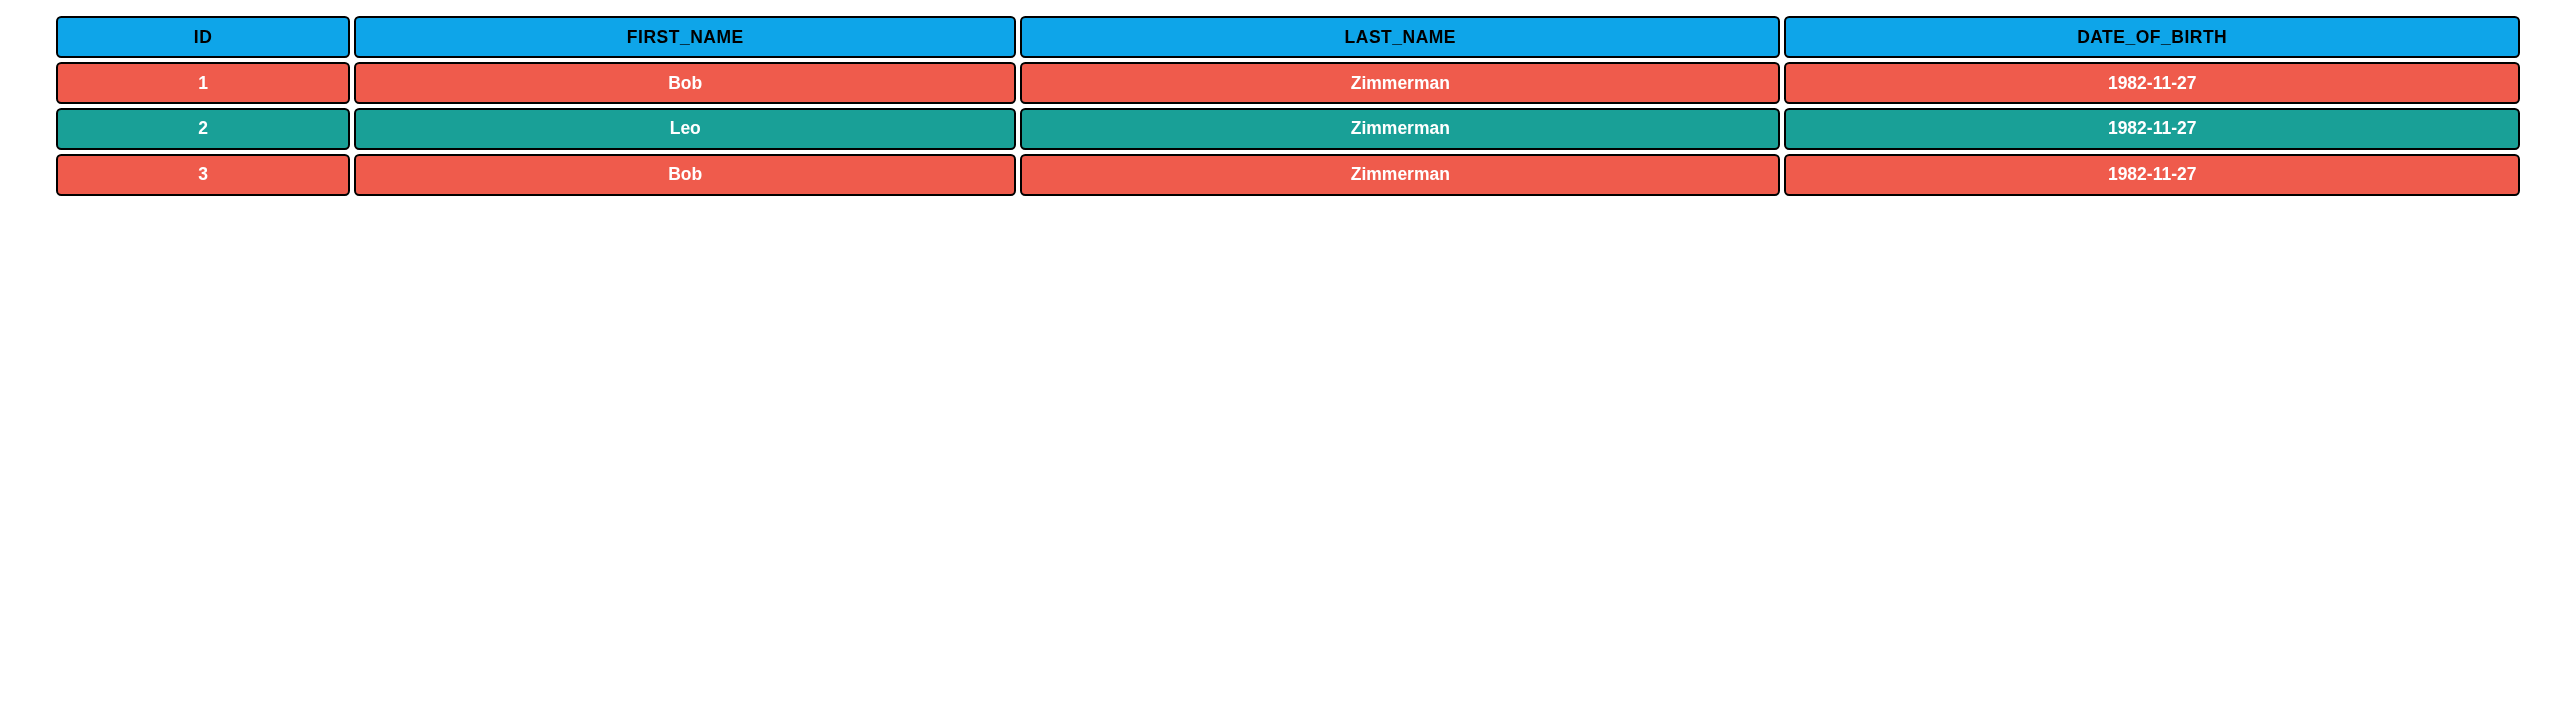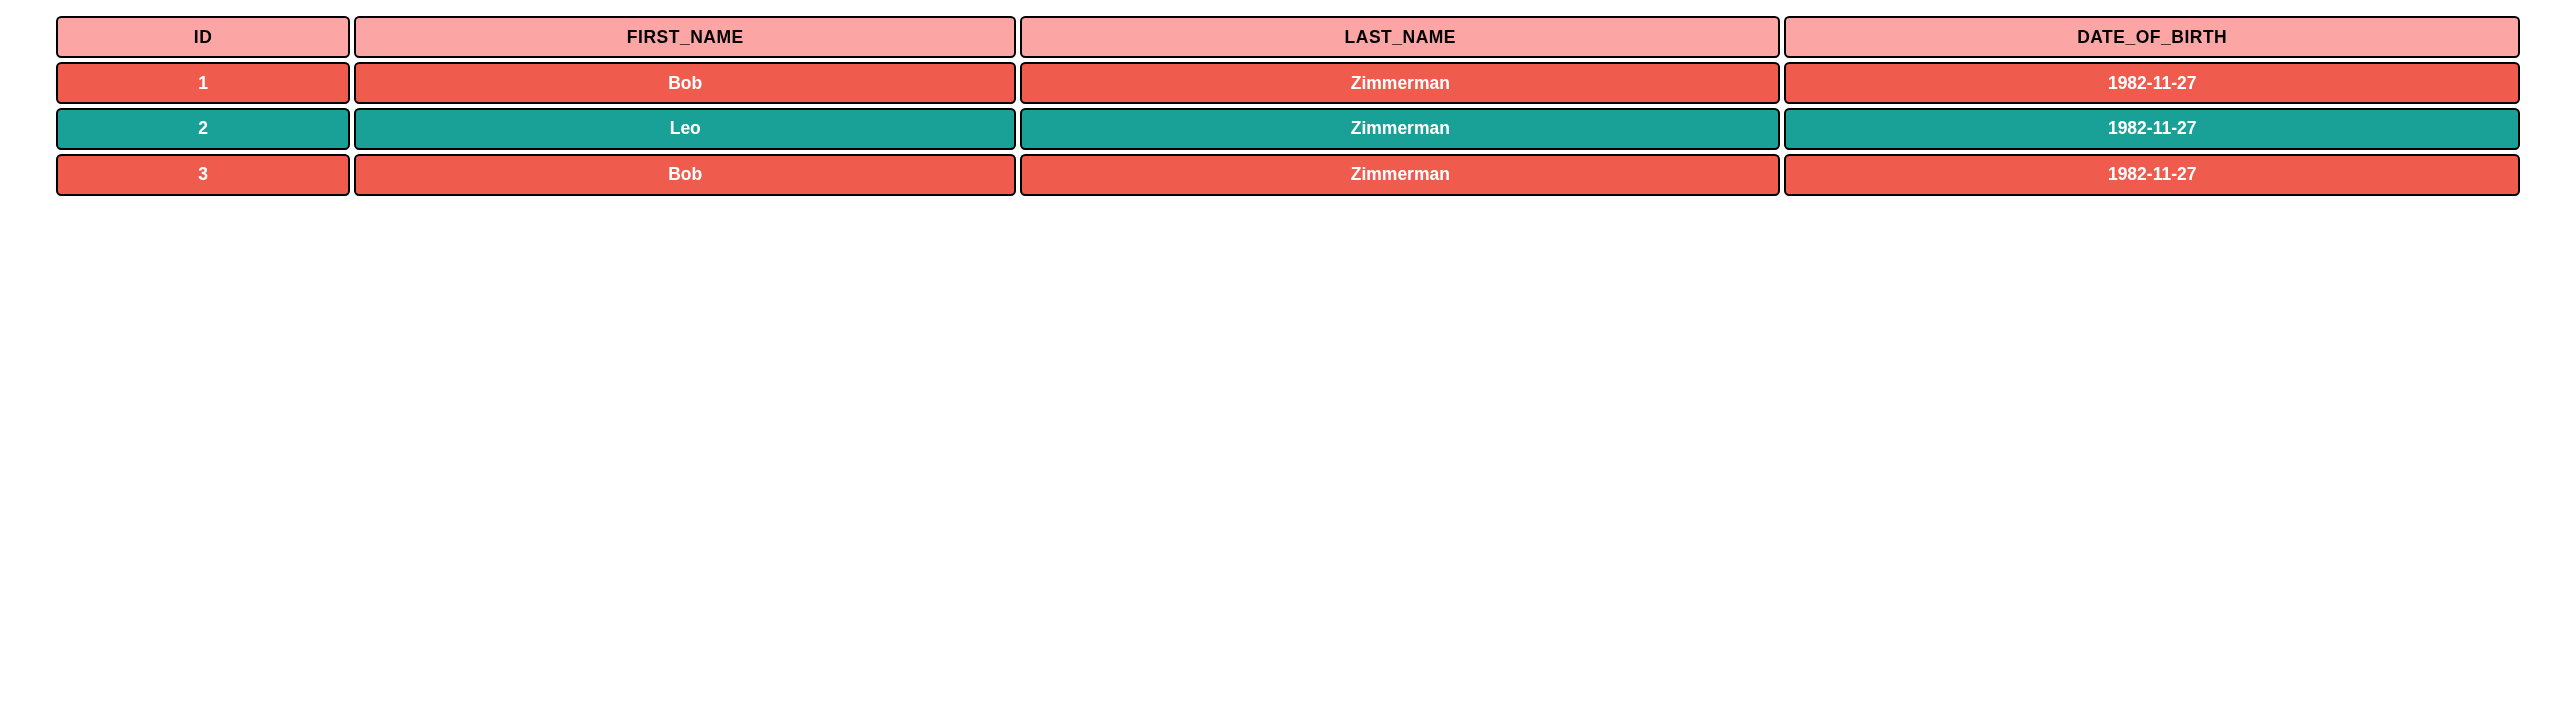--- a/index.html
+++ b/index.html
@@ -16,21 +16,21 @@
   }
   .table th, .table td {
     border: 2.1px solid #000000;
     border-radius: 5.2px;
     padding: 9.3px 6.2px;
     text-align: center;
     vertical-align: middle;
     line-height: 1.1;
   }
   .table th {
-    background: #fca5a5;
+    background: #0ea5e9;
     color: #000000;
     font-weight: 900;
     font-size: 17.5px;
     letter-spacing: 0.5px;
     text-transform: uppercase;
   }
   .table td {
     color: #ffffff;
     font-weight: 700;
     font-size: 17.5px;

